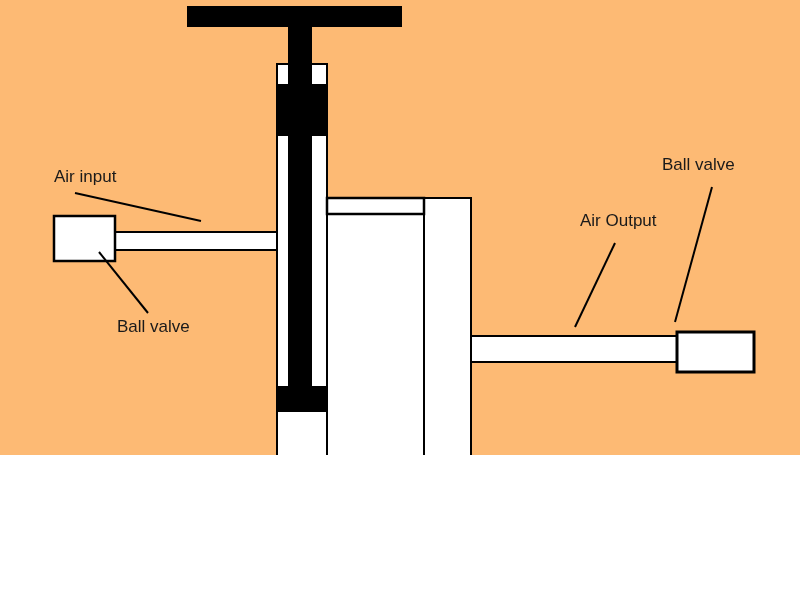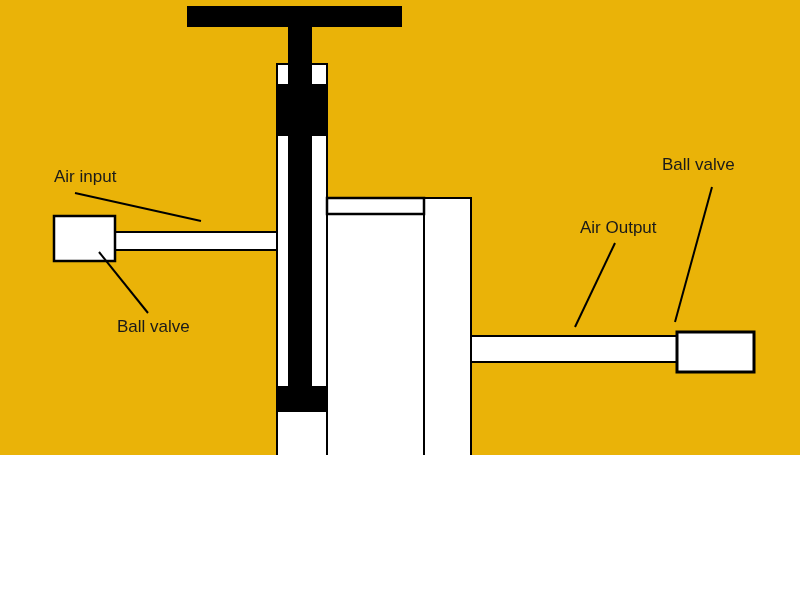--- a/index.html
+++ b/index.html
@@ -4,39 +4,39 @@
 <style>
   html, body {
     margin: 0;
     padding: 0;
     background: #ffffff;
   }
   .canvas {
     position: relative;
     width: 800px;
     height: 455px;
-    background: #eab308;
+    background: #fdba74;
     overflow: hidden;
     font-family: "Liberation Sans", "DejaVu Sans", sans-serif;
   }
   .canvas svg {
     position: absolute;
     left: 0;
     top: 0;
   }
   .diagram-label {
     position: absolute;
     font-size: 17px;
     line-height: 17px;
     color: #1a1a1a;
     white-space: nowrap;
   }
   #air-input-label       { left: 54px;  top: 168px; }
   #ball-valve-left-label { left: 117px; top: 318px; }
-  #air-output-label      { left: 580px; top: 219px; }
+  #air-output-label      { left: 580px; top: 212px; }
   #ball-valve-right-label{ left: 662px; top: 156px; }
 </style>
 </head>
 <body>
 
 <div class="canvas">
 
   <svg width="800" height="600" viewBox="0 0 800 600">
 
     <rect x="277" y="64" width="50" height="509" fill="#ffffff" stroke="#000000" stroke-width="2"></rect>

